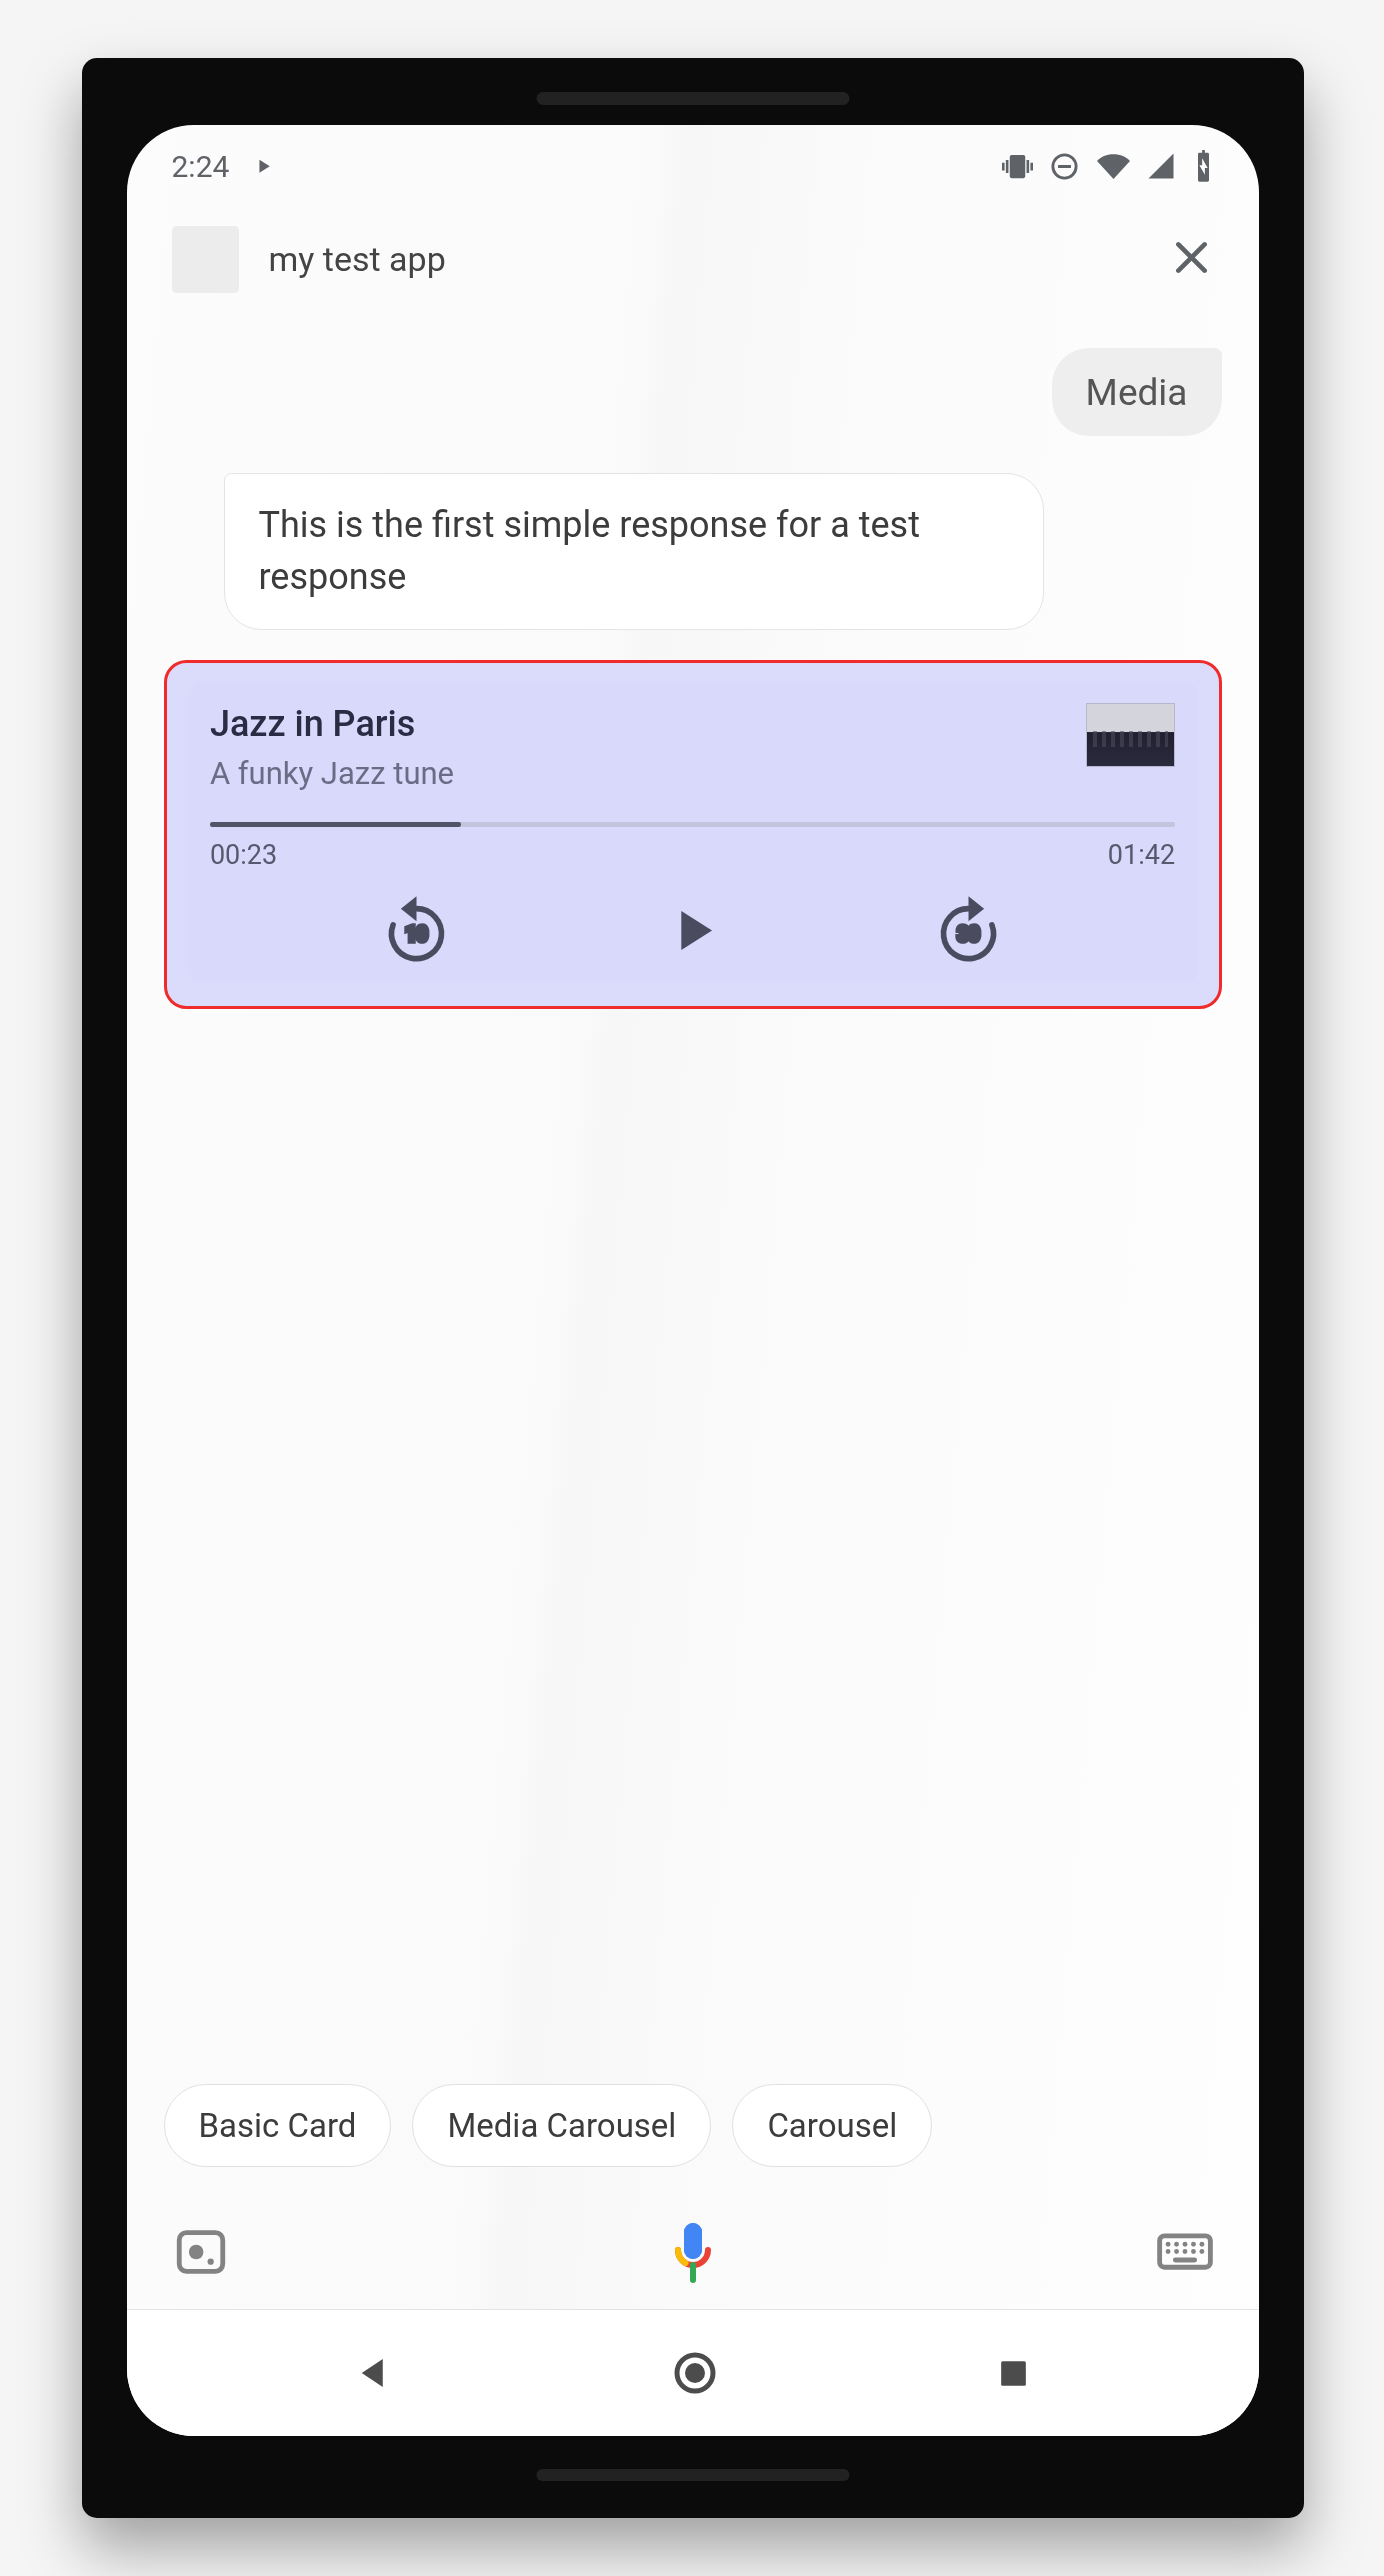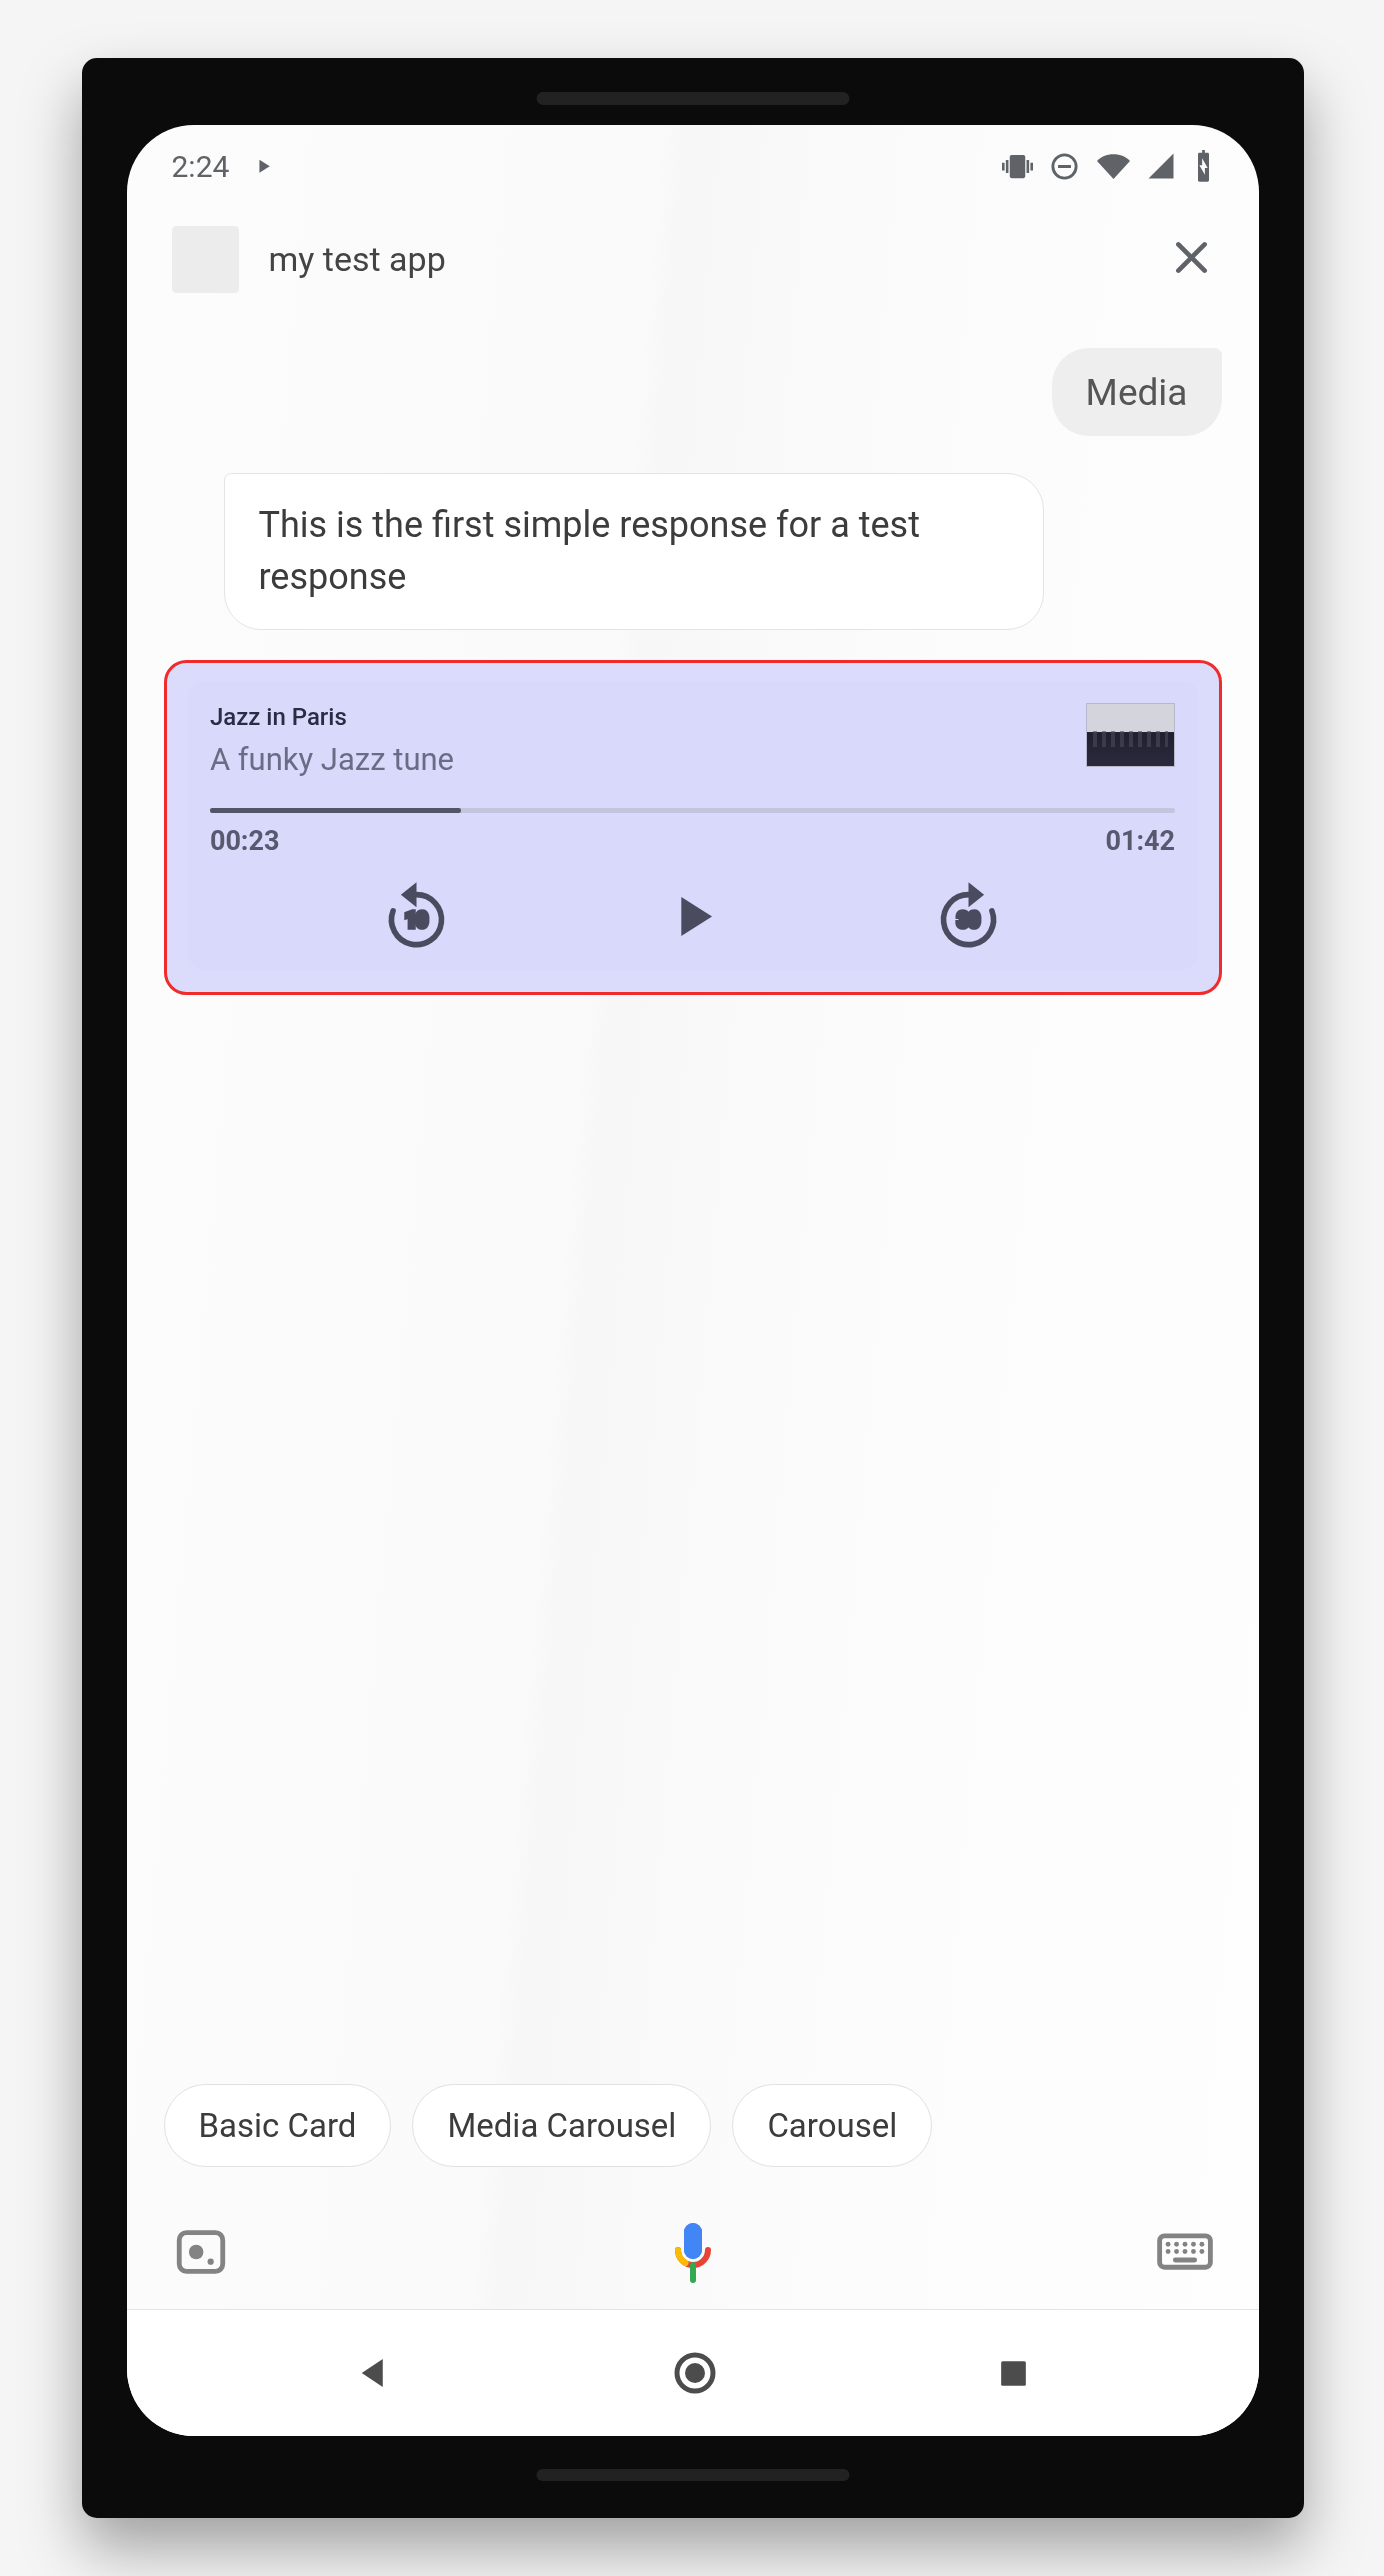--- a/index.html
+++ b/index.html
@@ -137,21 +137,21 @@
     padding: 18px 21px 22.4px 21px;
     margin-top: 22.4px;
   }
   .media-card {
     background: #d8d9fb;
     border-radius: 15px;
     padding: 22.4px 22.4px 15px 22.4px;
   }
   .media-top { display:flex; justify-content:space-between; align-items:flex-start; gap:22.4px; }
   .media-titles { flex:1; }
-  .media-title { font-size:24px; color:#2b2b44; font-weight:500; margin-bottom:10.4px; }
+  .media-title { font-size:36px; color:#2b2b44; font-weight:500; margin-bottom:10.4px; }
   .media-subtitle { font-size:31px; color:#6b6b85; }
   .media-thumb {
     width:89px; height:64px;
     background: linear-gradient(180deg,#d4d4dc 0%, #d4d4dc 45%, #202030 46%, #2a2a3d 100%);
     border: 1.5px solid #b8b8cc;
     position: relative;
   }
   .media-thumb::after {
     content:"";
     position:absolute; left:6px; right:6px; top:27px;
@@ -165,21 +165,21 @@
     margin-top:30px;
     position:relative;
     border-radius:2.2px;
   }
   .progress-fill {
     position:absolute; left:0; top:0; bottom:0;
     width:26%;
     background:#545468;
     border-radius:2.2px;
   }
-  .time-row { display:flex; justify-content:space-between; margin-top:12px; font-size:27px; color:#58586e;font-weight:bold; }
+  .time-row { display:flex; justify-content:space-between; margin-top:12px; font-size:27px; color:#58586e; }
   .controls-row {
     display:flex; justify-content:space-around; align-items:center;
     margin-top:22.4px;
     padding: 0 67px;
   }
   .ctrl-btn { color:#4b4b60; display:flex; align-items:center; justify-content:center; }
 
   
   .chips-row {
     display:flex;

